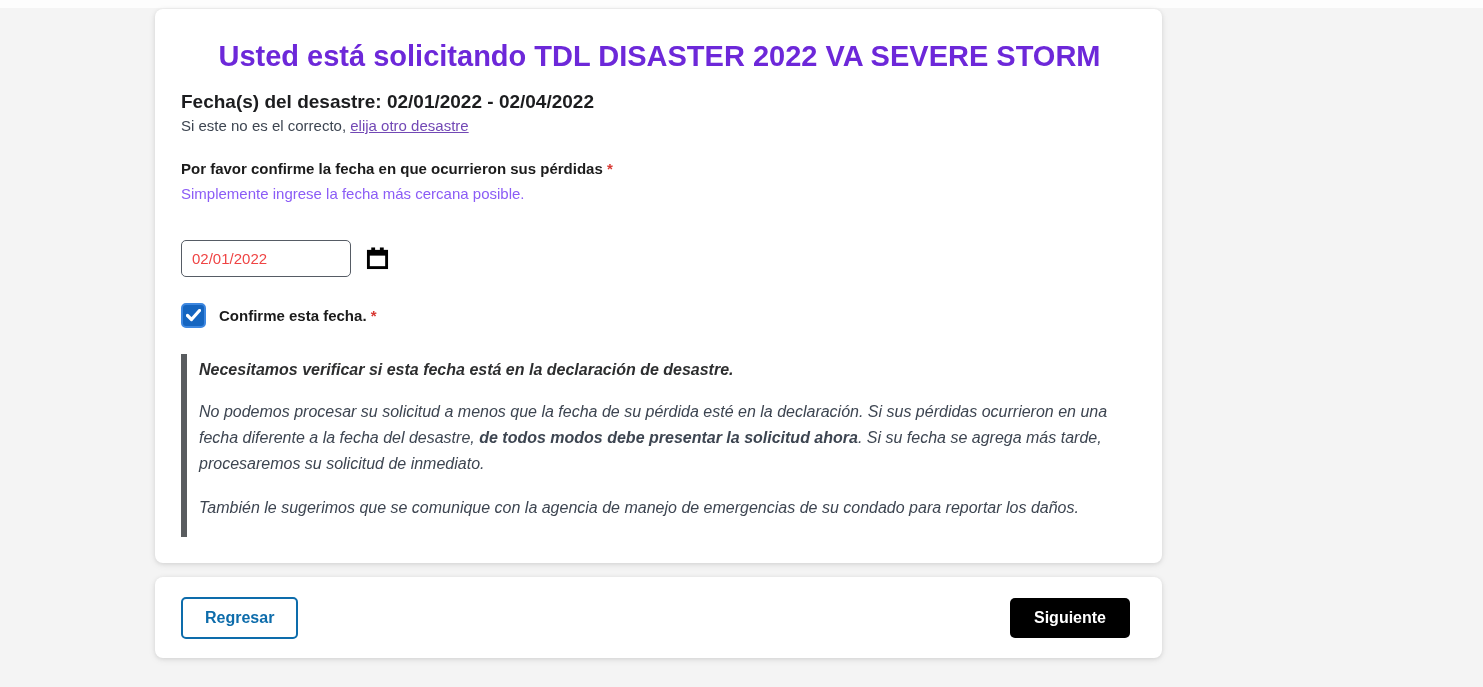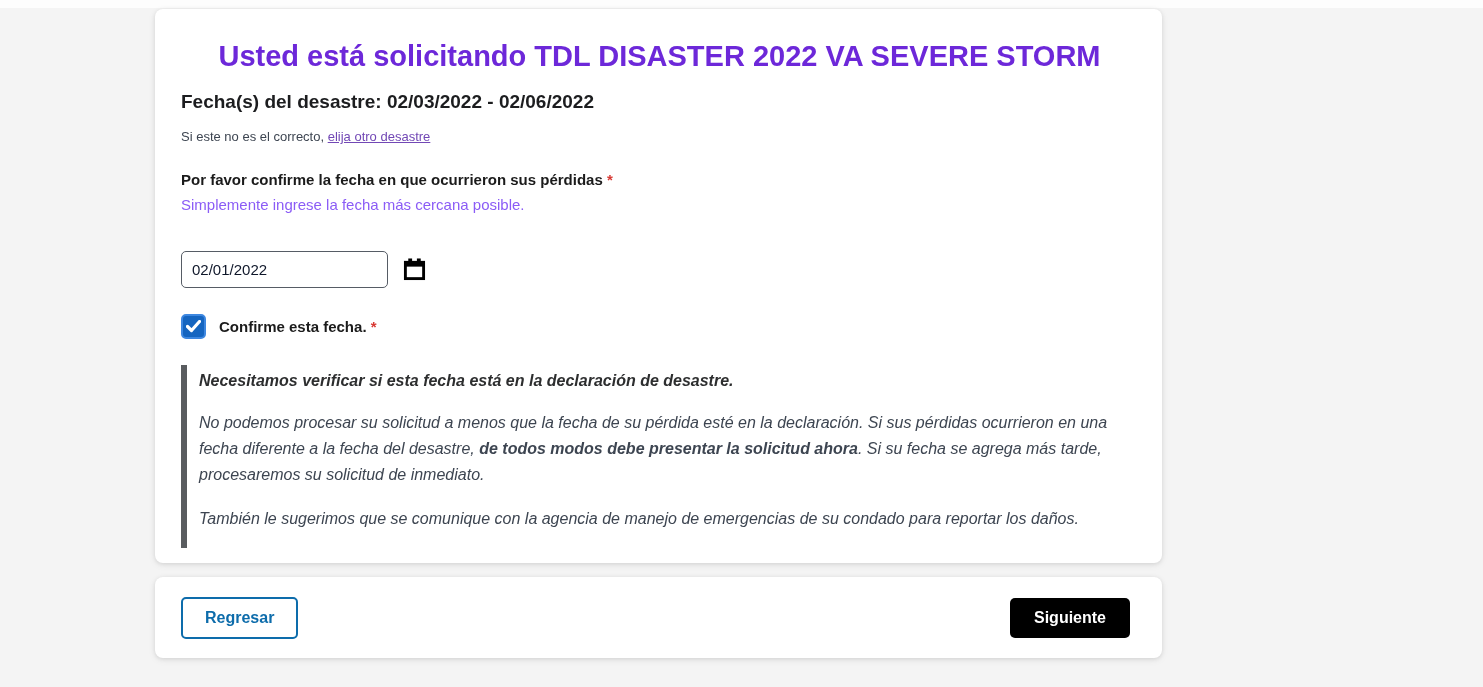--- a/index.html
+++ b/index.html
@@ -45,23 +45,23 @@
     text-align: center;
   }
   .disaster-dates {
     font-size: 19px;
     font-weight: 700;
     color: #1c1d1f;
     margin-top: 15px;
     line-height: 24px;
   }
   .wrong-disaster {
-    font-size: 13px;
+    font-size: 15px;
     color: #3d4551;
-    margin-top: 13px;
+    margin-top: 2px;
     line-height: 20px;
   }
   .wrong-disaster a {
     color: #7248b5;
     text-decoration: underline;
     cursor: pointer;
   }
   .field-label {
     font-size: 15px;
     font-weight: 700;
@@ -78,27 +78,27 @@
     color: #8b5cf6;
     margin-top: 5px;
     line-height: 20px;
   }
   .date-row {
     margin-top: 36px;
     display: flex;
     align-items: center;
   }
   .date-input {
-    width: 207px;
+    width: 170px;
     height: 37px;
     border: 1px solid #565c65;
     border-radius: 5px;
     font-family: "Liberation Sans", "DejaVu Sans", sans-serif;
     font-size: 15px;
-    color: #0f172a;
+    color: #ef4444;
     padding: 0 10px;
     background: #fff;
     outline: none;
   }
   .calendar-btn {
     background: none;
     border: none;
     margin-left: 15px;
     cursor: pointer;
     display: flex;
@@ -171,21 +171,21 @@
   }
 </style>
 </head>
 <body>
 
 <div class="top-strip"></div>
 
 <div class="card main-card">
   <h1 class="page-title">Usted está solicitando TDL DISASTER 2022 VA SEVERE STORM</h1>
 
-  <div class="disaster-dates">Fecha(s) del desastre: 02/03/2022 - 02/06/2022</div>
+  <div class="disaster-dates">Fecha(s) del desastre: 02/01/2022 - 02/04/2022</div>
 
   <div class="wrong-disaster"><span>Si este no es el correcto, </span><a>elija otro desastre</a></div>
 
   <div class="field-label"><span>Por favor confirme la fecha en que ocurrieron sus pérdidas</span> <span class="required">*</span></div>
 
   <div class="field-hint">Simplemente ingrese la fecha más cercana posible.</div>
 
   <div class="date-row">
     <input class="date-input" type="text" value="02/01/2022" style="">
     <button class="calendar-btn">

